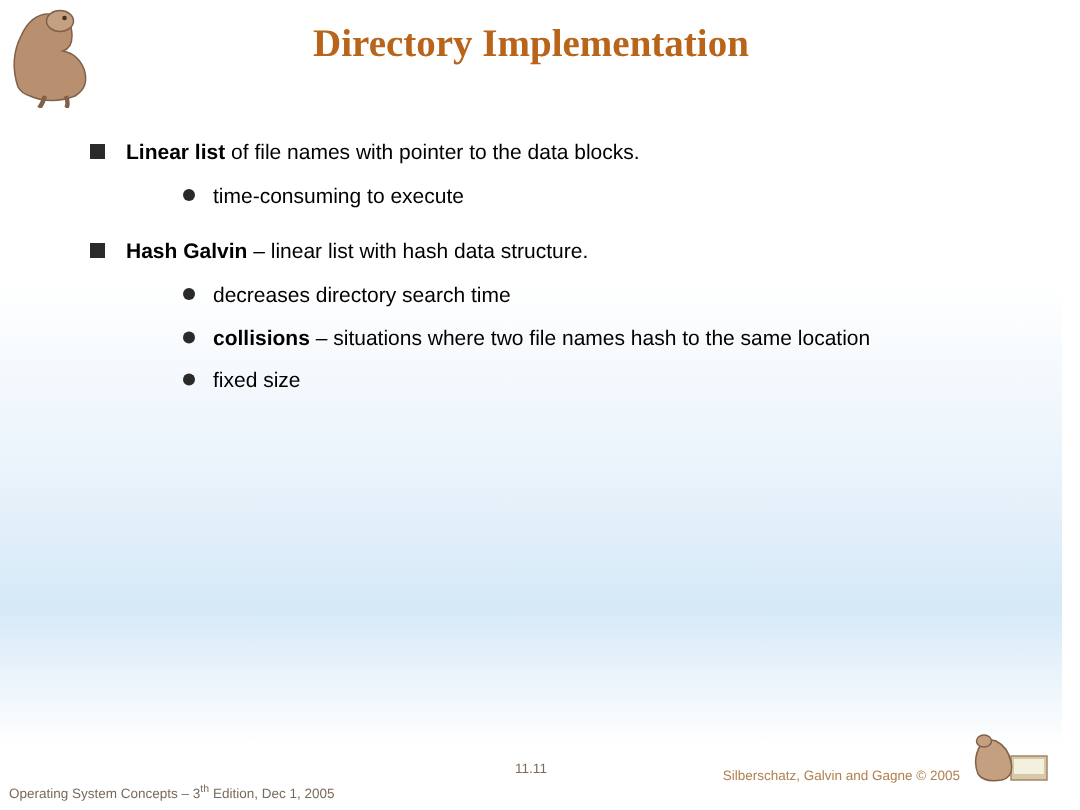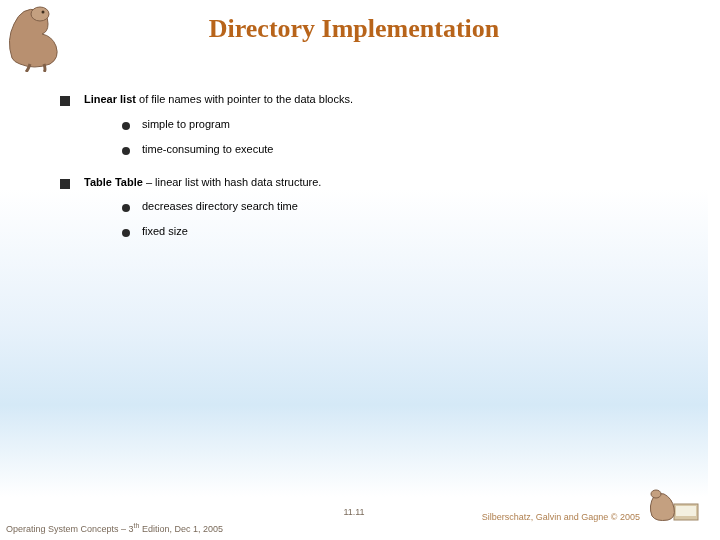--- a/index.html
+++ b/index.html
@@ -42,21 +42,21 @@
     right: 4px;
     width: 58px;
     height: 44px;
   }
   .dino-br svg { width: 100%; height: 100%; }
   .content {
     position: absolute;
     top: 92px;
     left: 60px;
     right: 40px;
-    font-size: 11px;
+    font-size: 14px;
     color: #000;
     line-height: 1.35;
   }
   .lvl1 {
     display: flex;
     margin-bottom: 8px;
   }
   .lvl1 .bullet-sq {
     width: 10px;
     height: 10px;
@@ -133,38 +133,40 @@
 
     <div class="lvl1">
       <div class="bullet-sq"></div>
       <div>
         <span class="b">Linear list</span><span> of file names with pointer to the data blocks.</span>
       </div>
     </div>
     <div class="lvl2-list">
       <div class="lvl2">
         <div class="bullet-dot"></div>
-        <div>simple to program</div>
-      </div>
-      <div class="lvl2">
-        <div class="bullet-dot"></div>
         <div>time-consuming to execute</div>
       </div>
     </div>
 
     <div class="lvl1">
       <div class="bullet-sq"></div>
       <div>
-        <span class="b">Table Table</span><span> – linear list with hash data structure.</span>
+        <span class="b">Hash Galvin</span><span> – linear list with hash data structure.</span>
       </div>
     </div>
     <div class="lvl2-list">
       <div class="lvl2">
         <div class="bullet-dot"></div>
         <div>decreases directory search time</div>
+      </div>
+      <div class="lvl2">
+        <div class="bullet-dot"></div>
+        <div>
+          <span class="b">collisions</span><span> – situations where two file names hash to the same location</span>
+        </div>
       </div>
       <div class="lvl2">
         <div class="bullet-dot"></div>
         <div>fixed size</div>
       </div>
     </div>
 
   </div>
 
   <div class="dino-br">

